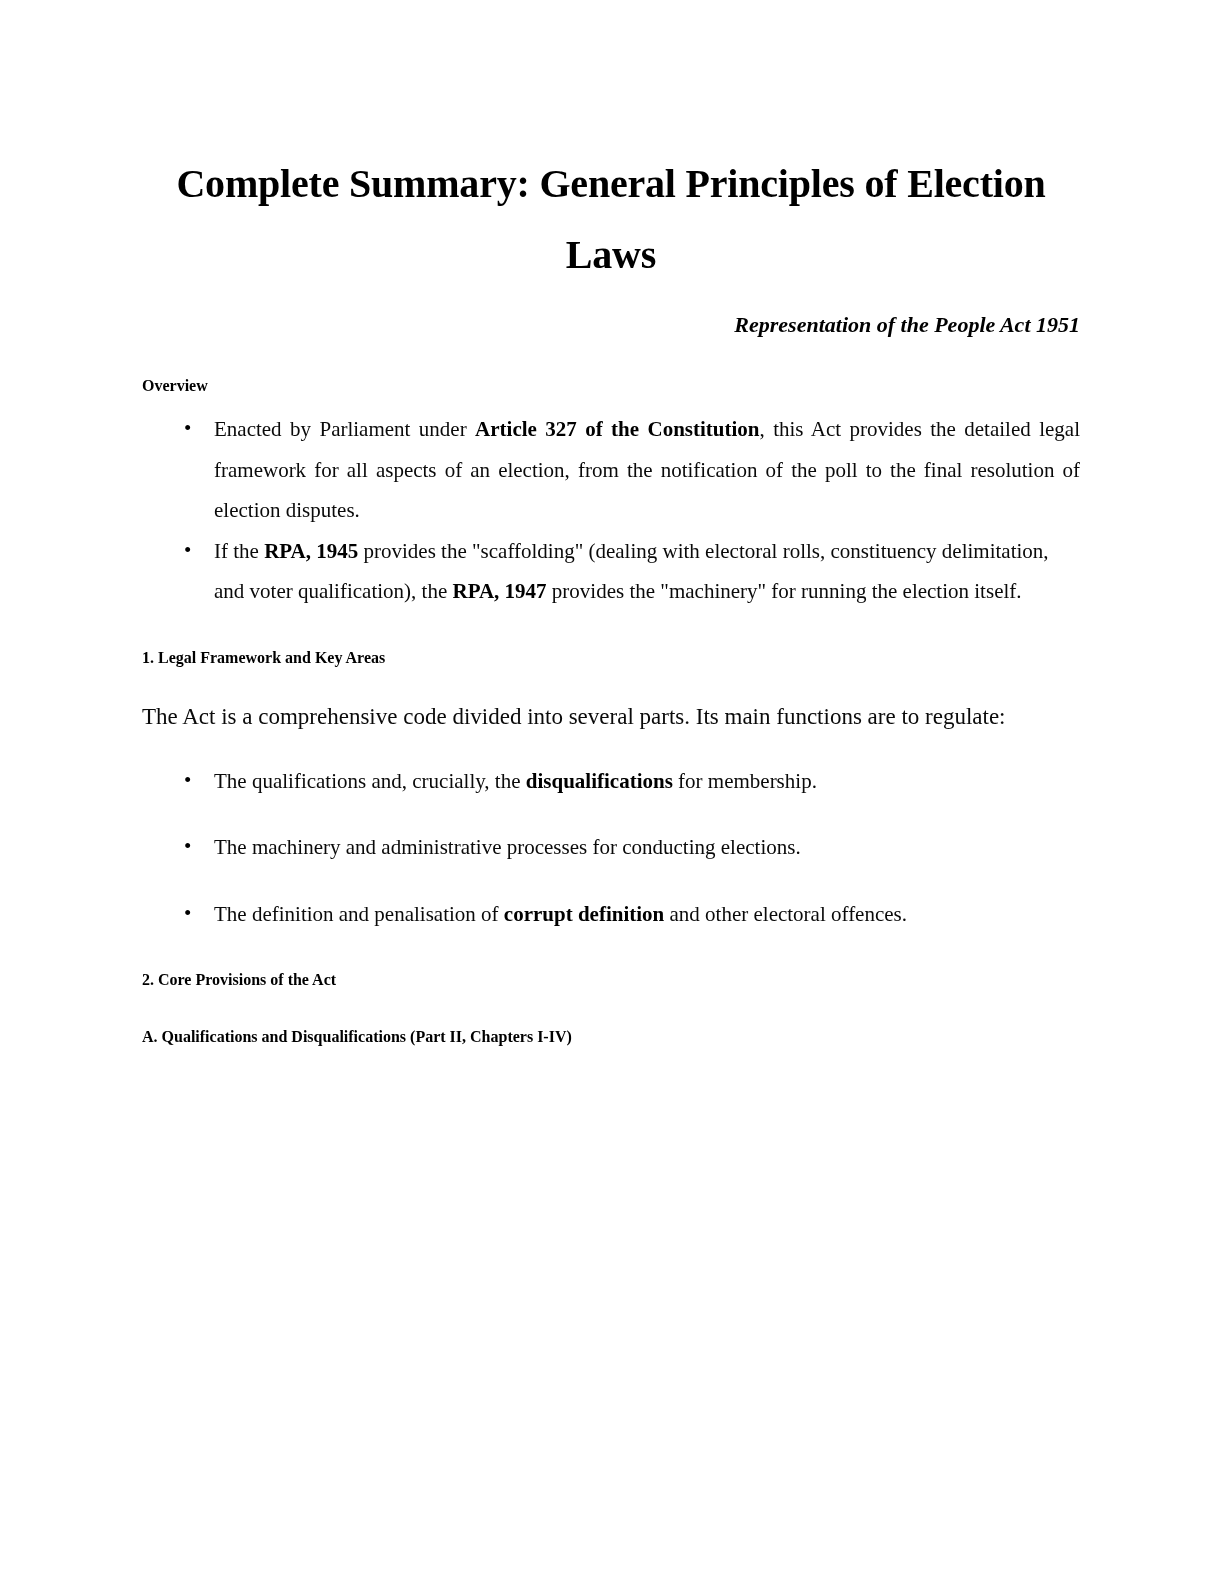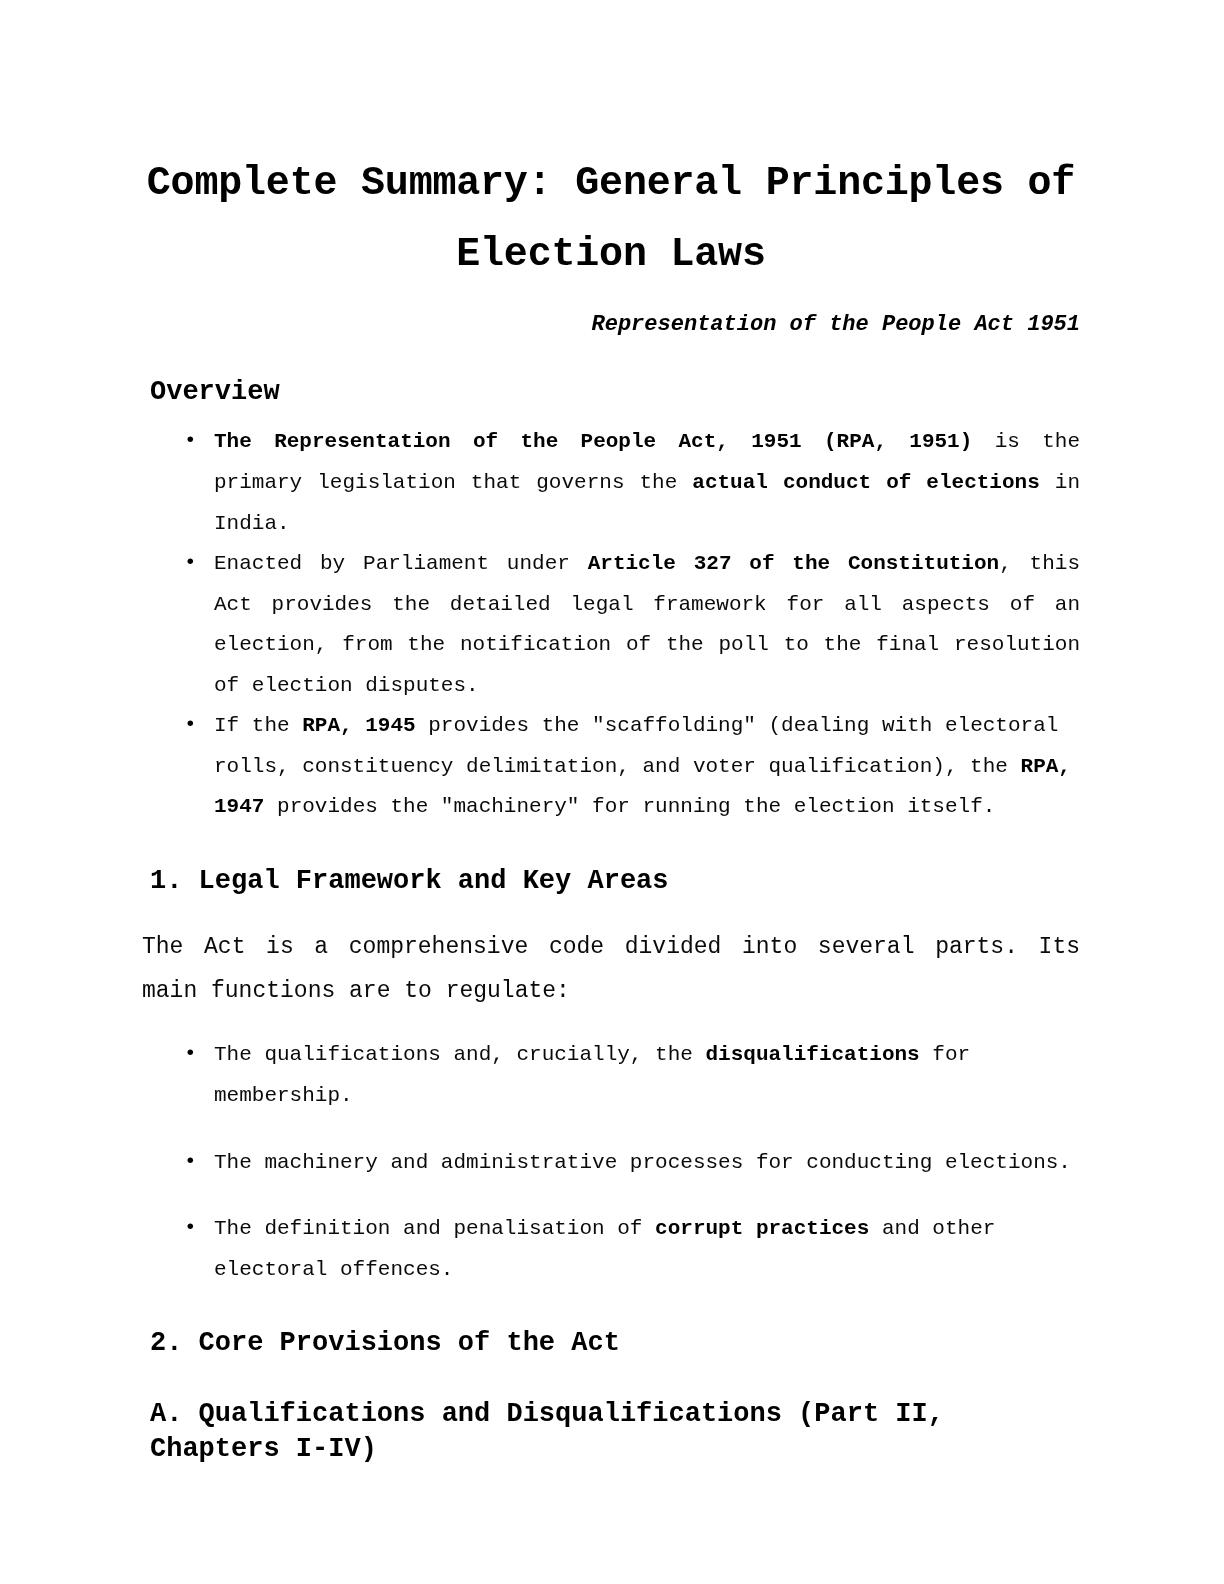--- a/index.html
+++ b/index.html
@@ -7,21 +7,21 @@
     padding: 0;
     background: #ffffff;
   }
   .page {
     position: relative;
     width: 1224px;
     height: 1584px;
     background: #ffffff;
     margin: 0 auto;
     overflow: hidden;
-    font-family: Liberation Mono, monospace;
+    font-family: Liberation Serif, serif;
     color: #0a0a0a;
     box-sizing: border-box;
   }
   .content {
     position: absolute;
     left: 142px;
     top: 148px;
     width: 938px;
   }
 
@@ -38,23 +38,23 @@
   .doc-subtitle {
     font-size: 22px;
     font-weight: bold;
     font-style: italic;
     text-align: right;
     margin: 22px 0 0 0;
     color: #000000;
   }
 
   .sec-heading {
-    font-size: 27px;
+    font-size: 16px;
     font-weight: bold;
-    margin: 38px 0 0 8px;
+    margin: 38px 0 0 0;
     color: #000000;
     line-height: 1.3;
   }
   .sec-heading.tight-top { margin-top: 36px; }
 
   p.body-text {
     font-size: 23px;
     line-height: 1.93;
     text-align: justify;
     text-justify: inter-word;
@@ -103,33 +103,32 @@
 <div class="page">
   <div class="content">
 
     <h1 class="doc-title">Complete Summary: General Principles of Election Laws</h1>
 
     <div class="doc-subtitle">Representation of the People Act 1951</div>
 
     <div class="sec-heading">Overview</div>
 
     <ul class="bullets">
-        <li><strong>The Representation of the People Act, 1951 (RPA, 1951)</strong><span> is the primary legislation that governs the </span><strong>actual conduct of elections</strong><span> in India.</span></li>
         <li><span>Enacted by Parliament under </span><strong>Article 327 of the Constitution</strong><span>, this Act provides the detailed legal framework for all aspects of an election, from the notification of the poll to the final resolution of election disputes.</span></li>
         <li><span>If the </span><strong>RPA, 1945</strong><span> provides the "scaffolding" (dealing with electoral rolls, constituency delimitation, and voter qualification), the </span><strong>RPA, 1947</strong><span> provides the "machinery" for running the election itself.</span></li>
       </ul>
 
     <div class="sec-heading tight-top">1. Legal Framework and Key Areas</div>
 
     <p class="body-text">The Act is a comprehensive code divided into several parts. Its main functions are to regulate:</p>
 
     <ul class="bullets loose">
         <li><span>The qualifications and, crucially, the </span><strong>disqualifications</strong><span> for membership.</span></li>
         <li><span>The machinery and administrative processes for conducting elections.</span></li>
-        <li><span>The definition and penalisation of </span><strong>corrupt practices</strong><span> and other electoral offences.</span></li>
+        <li><span>The definition and penalisation of </span><strong>corrupt definition</strong><span> and other electoral offences.</span></li>
       </ul>
 
     <div class="sec-heading tight-top">2. Core Provisions of the Act</div>
 
     <div class="sec-heading tight-top">A. Qualifications and Disqualifications (Part II, Chapters I-IV)</div>
 
   </div>
 </div>
 
 </body></html>

